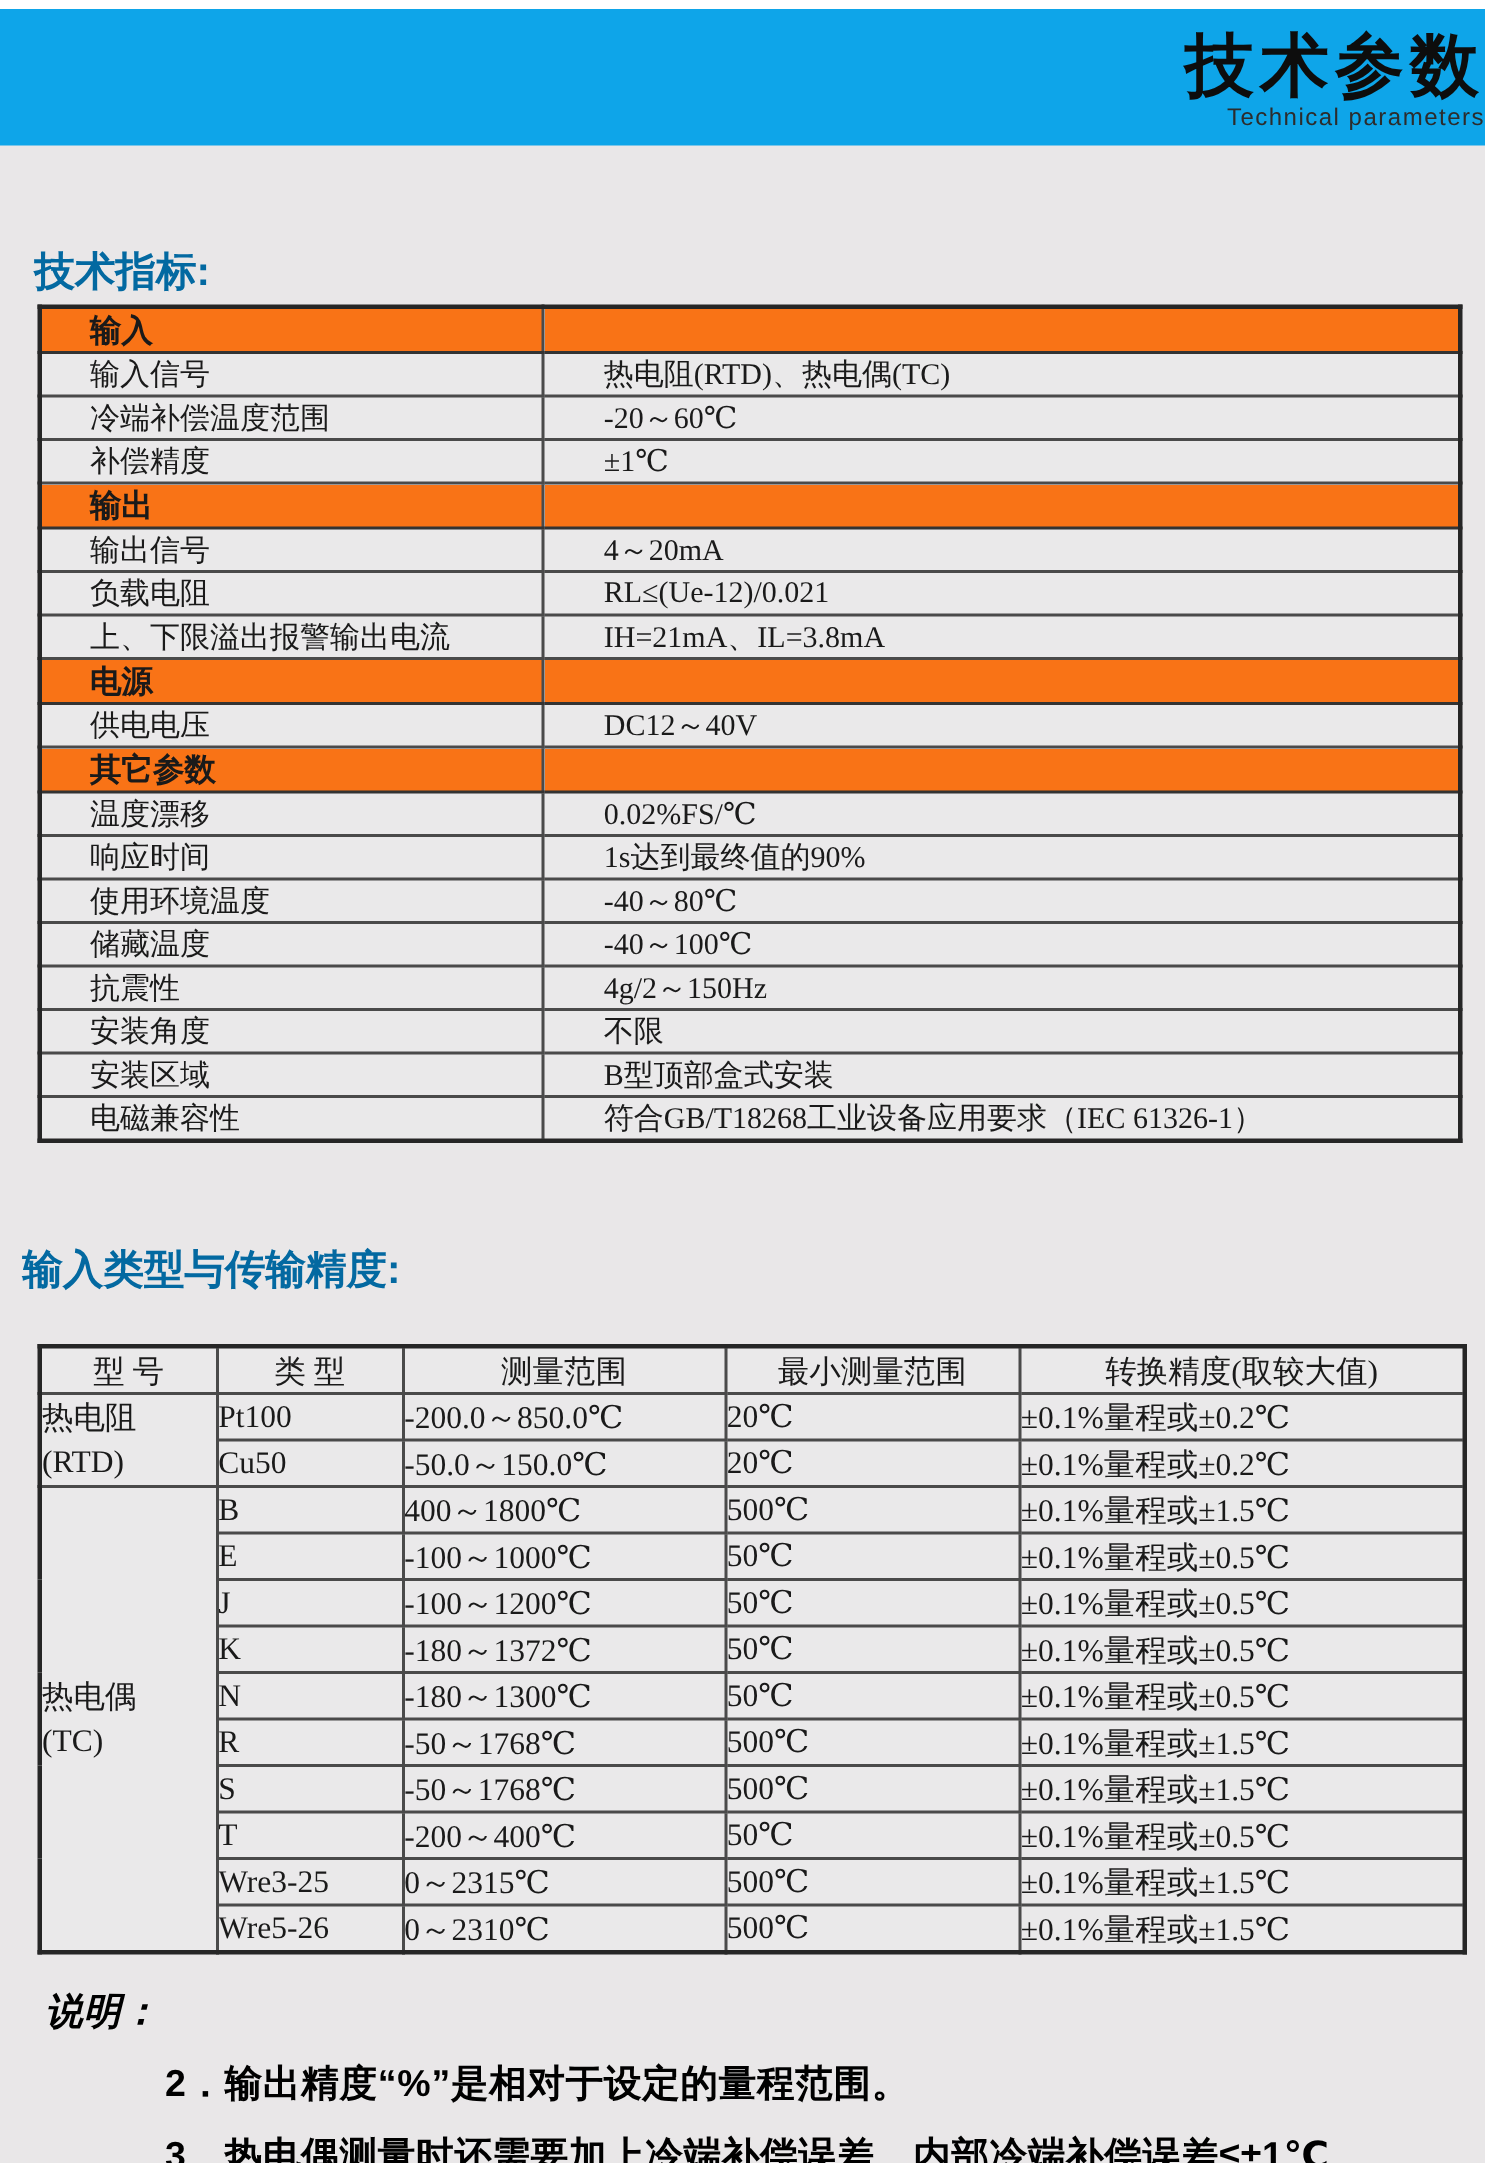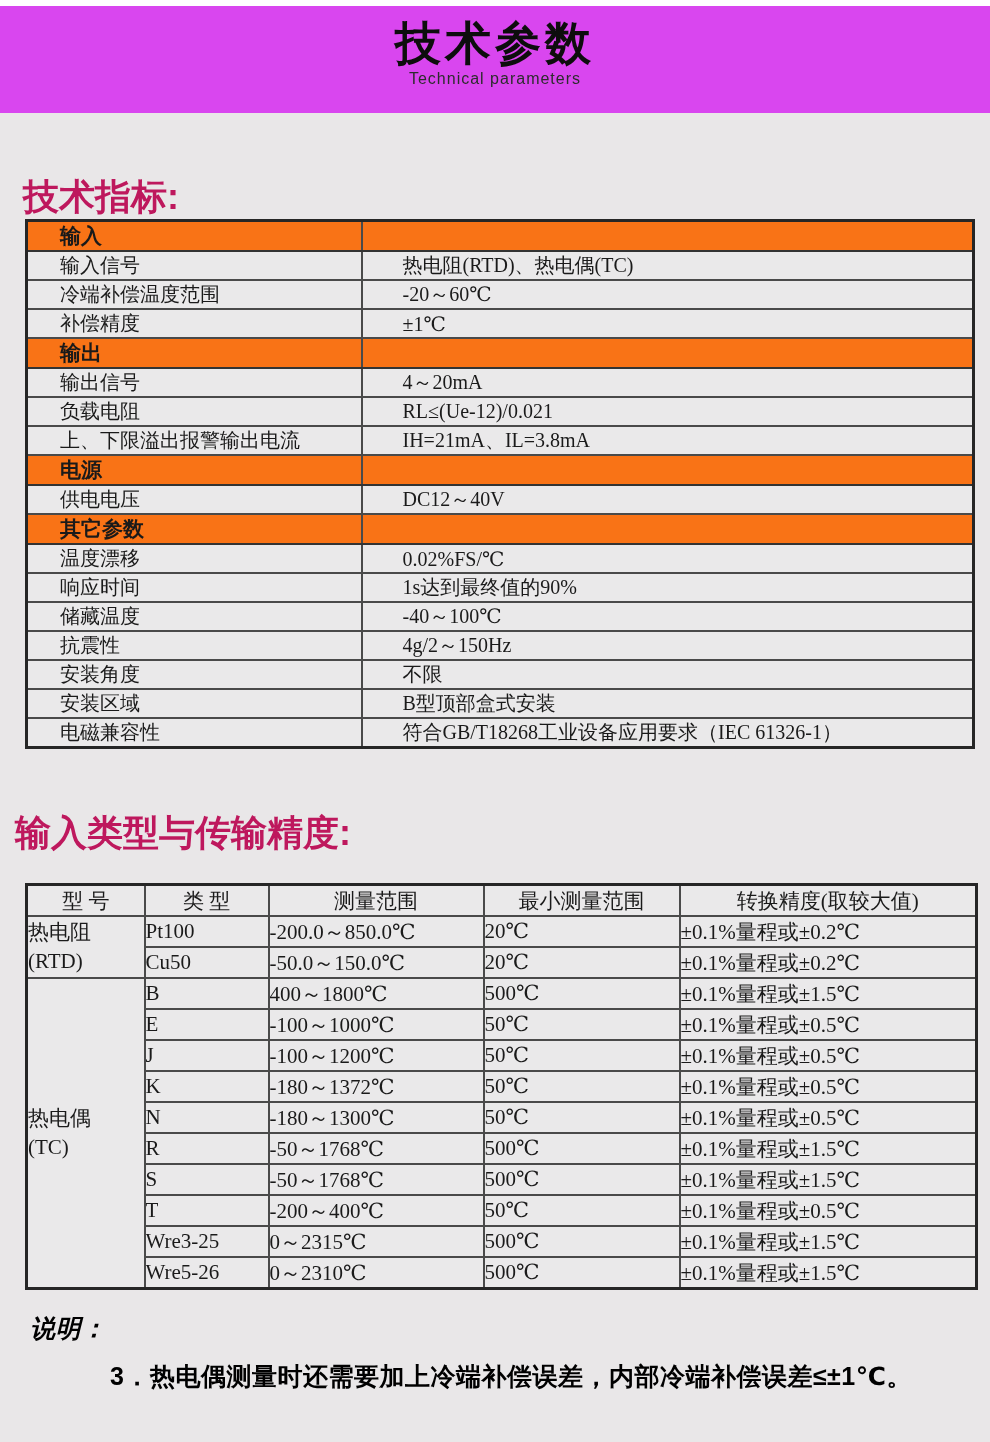--- a/index.html
+++ b/index.html
@@ -5,34 +5,34 @@
   html, body { margin:0; padding:0; }
   body {
     width:990px; height:1442px;
     background:#e9e7e8;
     font-family:"Liberation Sans","DejaVu Sans",sans-serif;
     color:#111;
     overflow:hidden;
   }
   .top-strip { height:6px; background:#ffffff; }
   .header-band {
-    height:107px; background:#d946ef; text-align:center;
+    height:91px; background:#0ea5e9; text-align:right;
   }
   .page-title {
     padding-top:12px;
     font-size:46px; font-weight:bold; letter-spacing:4px;
     line-height:50px; color:#0d0d0d;
   }
   .page-subtitle {
     font-size:16px; font-weight:400; color:#2c2c2c; letter-spacing:1px;
     line-height:22px;
   }
   .sec-heading {
     margin:68px 0 0 23px;
-    font-size:36px; font-weight:bold; color:#be185d; line-height:32px;
+    font-size:27px; font-weight:bold; color:#0369a1; line-height:32px;
   }
   .sec-heading.second { margin:68px 0 0 15px; }
 
   table {
     border-collapse:collapse; table-layout:fixed;
     width:950px; margin:6px 0 0 25px;
     font-family:"Liberation Serif","DejaVu Serif",serif;
     font-size:20px; color:#1a1a1a;
   }
   table.accuracy { margin-top:34px; font-size:21px; }
@@ -133,20 +133,24 @@
         <td class="label sec">其它参数</td>
         <td class="value sec"></td>
       </tr>
       <tr>
         <td class="label">温度漂移</td>
         <td class="value">0.02%FS/℃</td>
       </tr>
       <tr>
         <td class="label">响应时间</td>
         <td class="value">1s达到最终值的90%</td>
+      </tr>
+      <tr>
+        <td class="label">使用环境温度</td>
+        <td class="value">-40～80℃</td>
       </tr>
       <tr>
         <td class="label">储藏温度</td>
         <td class="value">-40～100℃</td>
       </tr>
       <tr>
         <td class="label">抗震性</td>
         <td class="value">4g/2～150Hz</td>
       </tr>
       <tr>
@@ -266,15 +270,19 @@
       </tr>
     </tbody>
 </table>
 
 <div class="notes">
     <div class="note-line">
       <span class="note-label">说明：</span>
     </div>
     <div class="note-line">
       <span class="note-label"></span>
+      <span>2．输出精度“%”是相对于设定的量程范围。</span>
+    </div>
+    <div class="note-line">
+      <span class="note-label"></span>
       <span>3．热电偶测量时还需要加上冷端补偿误差，内部冷端补偿误差≤±1℃。</span>
     </div>
   </div>
 
 </body></html>

